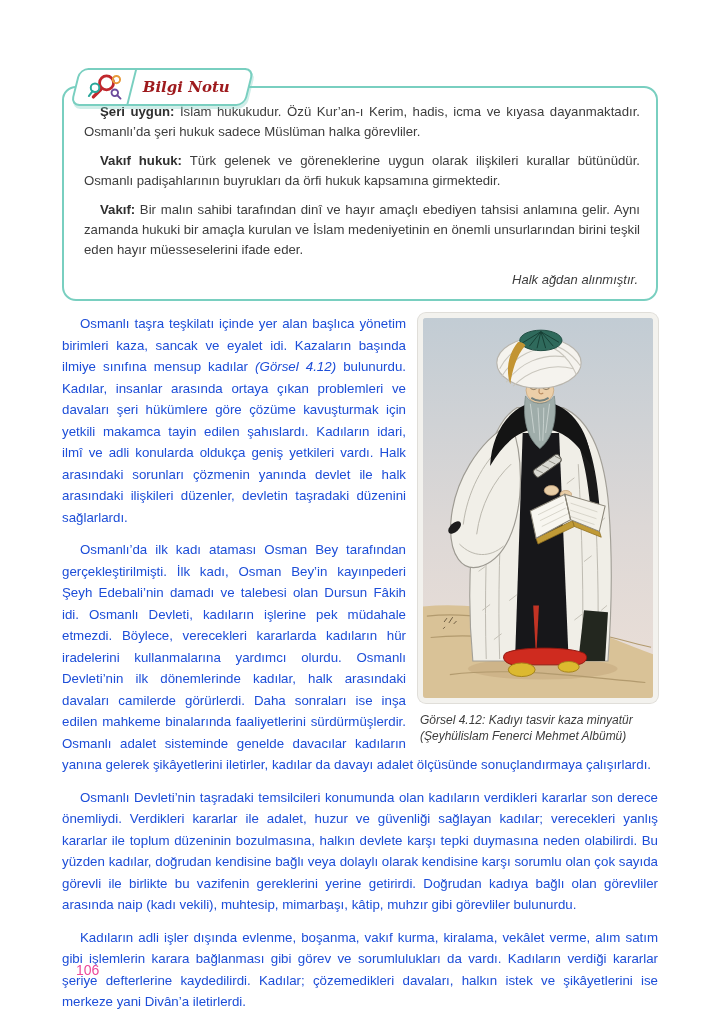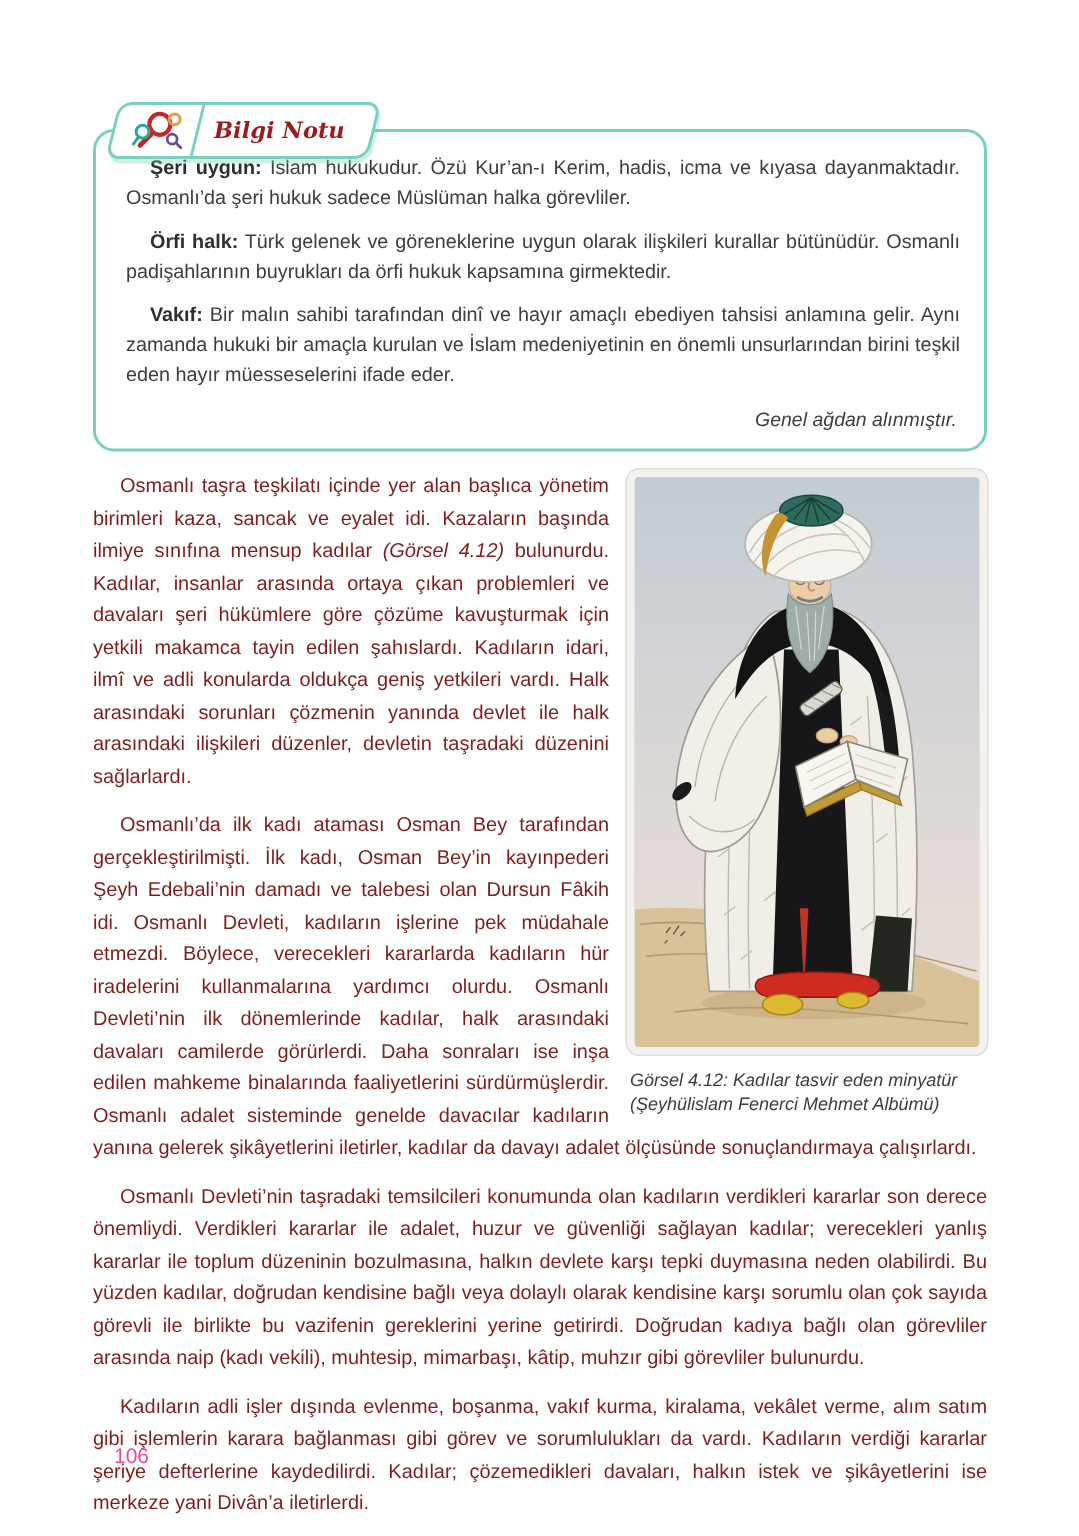--- a/index.html
+++ b/index.html
@@ -31,21 +31,21 @@
     margin:0 0 9px 0;font-size:13.2px;line-height:20px;text-align:justify;
     text-indent:16px;color:#3d3d3d;
   }
   .ib-p b{color:#2f2f2f;}
   .ib-source{margin:12px 2px 2px 0;font-size:13px;font-style:italic;text-align:right;color:#3d3d3d;}
 
   
   article{margin-top:12px;}
   .bp{
     margin:0 0 11px 0;font-size:13.3px;line-height:21.5px;text-align:justify;
-    text-indent:18px;color:#7f1d1d;
+    text-indent:18px;color:#1d4ed8;
   }
   .bp i{font-style:italic;}
 
   
   .fig{float:right;width:240px;margin:0 0 4px 12px;}
   .fig-frame{
     width:230px;height:380px;border:5px solid #f3f2ee;border-radius:8px;
     box-shadow:0 0 0 1px #e0ded9;overflow:hidden;background:#cfd6da;
   }
   .fig-frame svg{display:block;width:100%;height:100%;}
@@ -75,23 +75,23 @@
             <circle cx="34" cy="24" r="4" fill="none" stroke="#6c4a9b" stroke-width="2.2"></circle>
           </svg>
         </div>
         <div class="tab-divider"></div>
         <div class="tab-seg">
           <span class="tab-label">Bilgi Notu</span>
         </div>
       </div>
 
       <p class="ib-p"><b>Şeri uygun:</b><span> İslam hukukudur. Özü Kur’an-ı Kerim, hadis, icma ve kıyasa dayanmaktadır. Osmanlı’da şeri hukuk sadece Müslüman halka görevliler.</span></p>
-      <p class="ib-p"><b>Örfi halk:</b><span> Türk gelenek ve göreneklerine uygun olarak ilişkileri kurallar bütünüdür. Osmanlı padişahlarının buyrukları da örfi hukuk kapsamına girmektedir.</span></p>
+      <p class="ib-p"><b>Vakıf hukuk:</b><span> Türk gelenek ve göreneklerine uygun olarak ilişkileri kurallar bütünüdür. Osmanlı padişahlarının buyrukları da örfi hukuk kapsamına girmektedir.</span></p>
       <p class="ib-p"><b>Vakıf:</b><span> Bir malın sahibi tarafından dinî ve hayır amaçlı ebediyen tahsisi anlamına gelir. Aynı zamanda hukuki bir amaçla kurulan ve İslam medeniyetinin en önemli unsurlarından birini teşkil eden hayır müesseselerini ifade eder.</span></p>
-      <p class="ib-source">Genel ağdan alınmıştır.</p>
+      <p class="ib-source">Halk ağdan alınmıştır.</p>
     </section>
 
     <article>
       <figure class="fig">
         <div class="fig-frame">
           <svg viewBox="0 0 240 390" preserveAspectRatio="none" aria-hidden="true">
             <defs>
               <linearGradient id="sky" x1="0" y1="0" x2="0" y2="1">
                 <stop offset="0" stop-color="#c2ccd4"></stop>
                 <stop offset="0.55" stop-color="#ddd8d6"></stop>
@@ -155,21 +155,21 @@
             <g>
               <path d="M118,226 L120,232 L158,214 L156,208 Z" fill="#c09a36" stroke="#8f6f20" stroke-width="0.8"></path>
               <path d="M156,208 L158,214 L186,225 L184,219 Z" fill="#c09a36" stroke="#8f6f20" stroke-width="0.8"></path>
               <path d="M112,198 L148,181 L154,207 L118,226 Z" fill="#f8f6f0" stroke="#8a8578" stroke-width="1.1"></path>
               <path d="M148,181 L190,193 L184,219 L154,207 Z" fill="#f3f1e9" stroke="#8a8578" stroke-width="1.1"></path>
               <path d="M120,202 L147,189 M122,208 L149,195 M124,214 L151,201 M154,190 L182,199 M153,197 L181,206 M152,203 L179,212" stroke="#cfccc0" stroke-width="0.8"></path>
               <line x1="148" y1="181" x2="154" y2="207" stroke="#8a8578" stroke-width="1"></line>
             </g>
           </svg>
         </div>
-        <figcaption><b>Görsel 4.12:</b><span> Kadılar tasvir eden minyatür (Şeyhülislam Fenerci Mehmet Albümü)</span></figcaption>
+        <figcaption><b>Görsel 4.12:</b><span> Kadıyı tasvir kaza minyatür (Şeyhülislam Fenerci Mehmet Albümü)</span></figcaption>
       </figure>
 
       <p class="bp"><span>Osmanlı taşra teşkilatı içinde yer alan başlıca yönetim birimleri kaza, sancak ve eyalet idi. Kazaların başında ilmiye sınıfına mensup kadılar </span><i>(Görsel 4.12)</i><span> bulunurdu. Kadılar, insanlar arasında ortaya çıkan problemleri ve davaları şeri hükümlere göre çözüme kavuşturmak için yetkili makamca tayin edilen şahıslardı. Kadıların idari, ilmî ve adli konularda oldukça geniş yetkileri vardı. Halk arasındaki sorunları çözmenin yanında devlet ile halk arasındaki ilişkileri düzenler, devletin taşradaki düzenini sağlarlardı.</span></p>
       <p class="bp">Osmanlı’da ilk kadı ataması Osman Bey tarafından gerçekleştirilmişti. İlk kadı, Osman Bey’in kayınpederi Şeyh Edebali’nin damadı ve talebesi olan Dursun Fâkih idi. Osmanlı Devleti, kadıların işlerine pek müdahale etmezdi. Böylece, verecekleri kararlarda kadıların hür iradelerini kullanmalarına yardımcı olurdu. Osmanlı Devleti’nin ilk dönemlerinde kadılar, halk arasındaki davaları camilerde görürlerdi. Daha sonraları ise inşa edilen mahkeme binalarında faaliyetlerini sürdürmüşlerdir. Osmanlı adalet sisteminde genelde davacılar kadıların yanına gelerek şikâyetlerini iletirler, kadılar da davayı adalet ölçüsünde sonuçlandırmaya çalışırlardı.</p>
       <p class="bp">Osmanlı Devleti’nin taşradaki temsilcileri konumunda olan kadıların verdikleri kararlar son derece önemliydi. Verdikleri kararlar ile adalet, huzur ve güvenliği sağlayan kadılar; verecekleri yanlış kararlar ile toplum düzeninin bozulmasına, halkın devlete karşı tepki duymasına neden olabilirdi. Bu yüzden kadılar, doğrudan kendisine bağlı veya dolaylı olarak kendisine karşı sorumlu olan çok sayıda görevli ile birlikte bu vazifenin gereklerini yerine getirirdi. Doğrudan kadıya bağlı olan görevliler arasında naip (kadı vekili), muhtesip, mimarbaşı, kâtip, muhzır gibi görevliler bulunurdu.</p>
       <p class="bp">Kadıların adli işler dışında evlenme, boşanma, vakıf kurma, kiralama, vekâlet verme, alım satım gibi işlemlerin karara bağlanması gibi görev ve sorumlulukları da vardı. Kadıların verdiği kararlar şeriye defterlerine kaydedilirdi. Kadılar; çözemedikleri davaları, halkın istek ve şikâyetlerini ise merkeze yani Divân’a iletirlerdi.</p>
     </article>
   </div>
 
   <div class="page-num">106</div>

